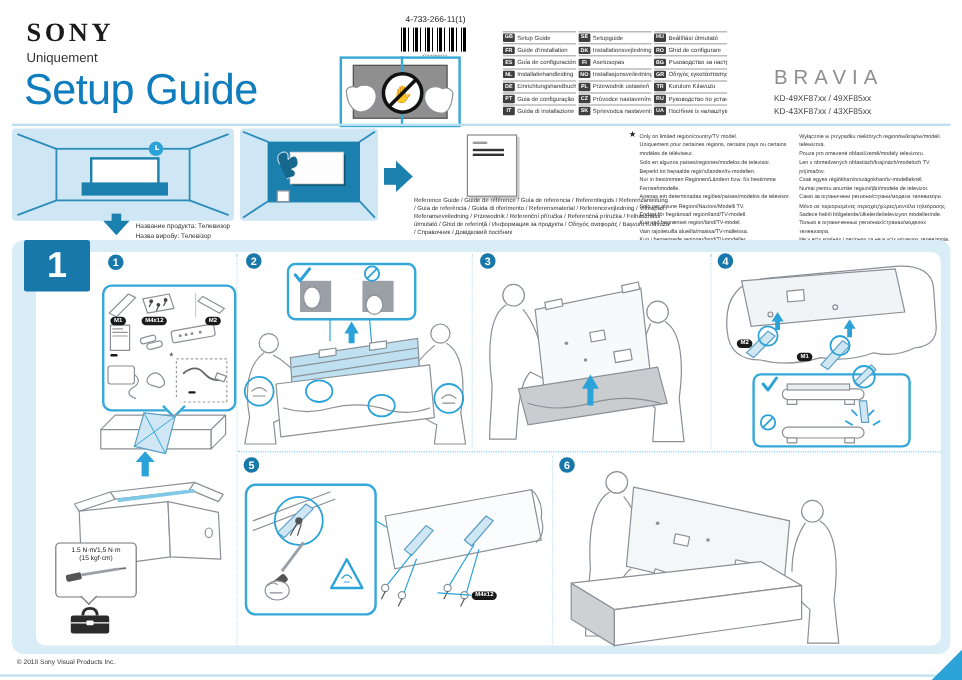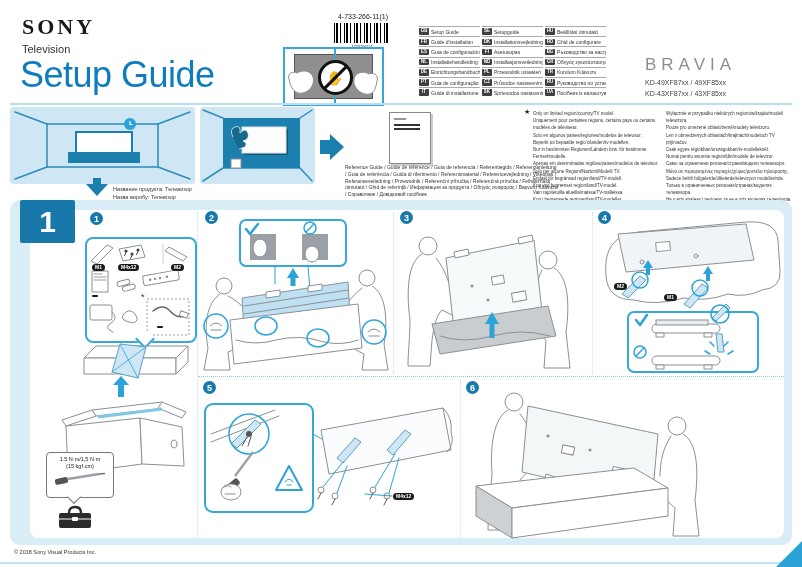--- a/index.html
+++ b/index.html
@@ -79,21 +79,21 @@
     border-right:1px solid #777;border-bottom:1px solid #777;transform:rotate(45deg);}
   .torque-txt{font-size:5.5px;color:#222;line-height:1.3;margin-top:3px;white-space:pre-line;}
   .copyright{left:14px;top:549px;font-size:5.5px;color:#333;}
   .corner-tri{right:0;bottom:0;width:0;height:0;border-left:26px solid transparent;border-bottom:26px solid #2ba3d8;}
   .bottom-rule{left:0;top:562px;width:802px;height:2px;background:#bfe2f2;}
 </style>
 </head>
 <body>
 
 <div class="abs sony">SONY</div>
-<div class="abs tvlabel">Television</div>
+<div class="abs tvlabel">Uniquement</div>
 <div class="abs title">Setup Guide</div>
 
 <div class="abs partnum">4-733-266-11(1)</div>
 <div class="abs barcode"></div>
 <div class="abs barcode-digits">4733266111</div>
 
 <div class="abs notouch">
   <div class="panel"></div>
   <div class="vline"></div>
   <svg width="97" height="55" style="position:absolute;left:0;top:0">

